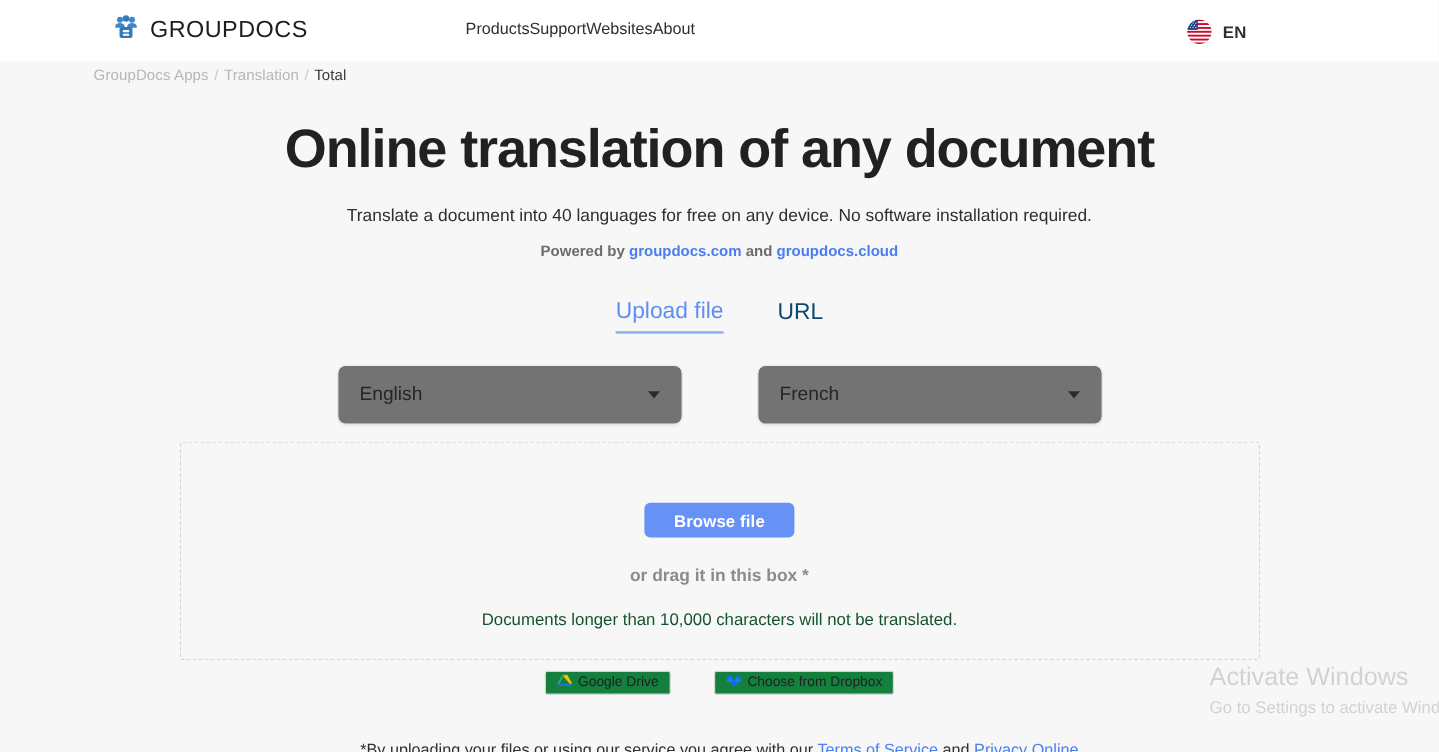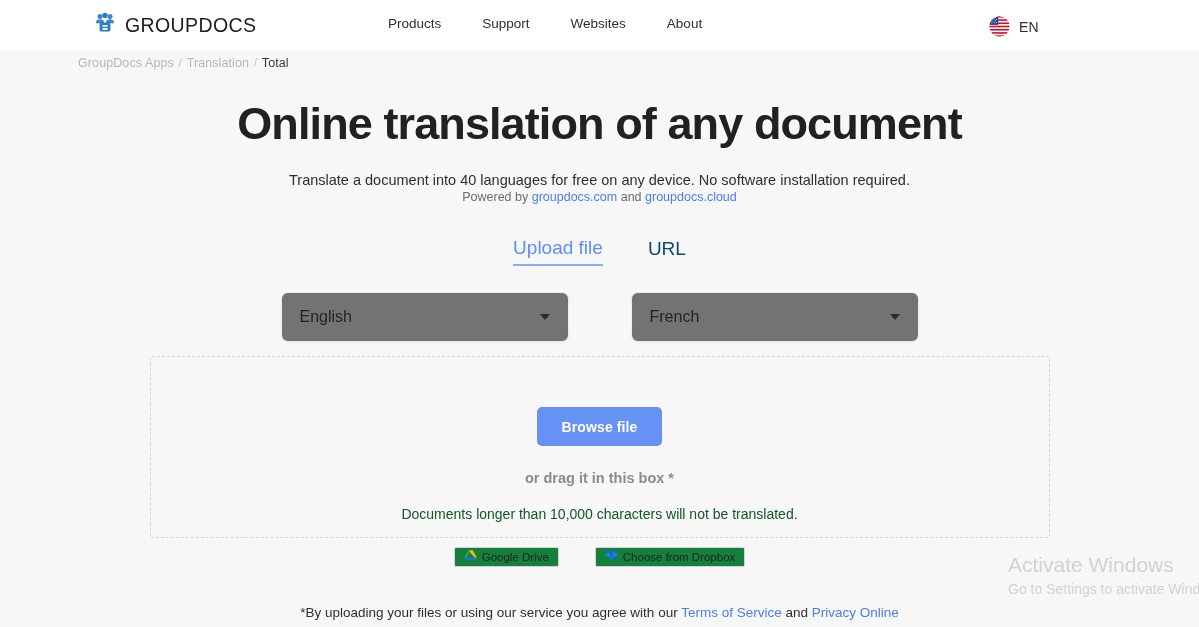--- a/index.html
+++ b/index.html
@@ -45,39 +45,39 @@
     color: #1d1d1d;
     font-weight: 400;
     font-family: "Liberation Sans", sans-serif;
   }
 
   .main-nav {
     position: absolute;
     left: 388px;
     top: 16px;
     display: flex;
-    gap: 41px;
   }
 
   .nav-link {
     font-size: 13.5px;
     color: #2f2f2f;
     text-decoration: none;
     cursor: pointer;
     white-space: nowrap;
   }
 
   .lang-switch {
     position: absolute;
     right: 160px;
     top: 16px;
     display: flex;
     align-items: center;
     gap: 9px;
     cursor: pointer;
+    font-weight: bold;
   }
 
   .flag-icon {
     width: 21px; height: 21px;
     border-radius: 50%;
     display: block;
   }
 
   .lang-code {
     font-size: 14px;
@@ -115,23 +115,24 @@
   }
 
   .subtitle {
     margin-top: 24px;
     font-size: 14.5px;
     color: #2e2e30;
     line-height: 1.3;
   }
 
   .powered {
-    margin-top: 0;
+    margin-top: 12px;
     font-size: 12.5px;
     color: #6c6c70;
+    font-weight: bold;
   }
   .powered a {
     color: #4a7df0;
     text-decoration: none;
     cursor: pointer;
   }
 
   
   .tabs {
     margin-top: 33px;
@@ -199,21 +200,21 @@
     border-radius: 2px;
     background: transparent;
     display: flex;
     flex-direction: column;
     align-items: center;
     padding-top: 50px;
   }
 
   .browse-btn {
     width: 125px;
-    height: 39px;
+    height: 29px;
     background: #6691f5;
     border: none;
     border-radius: 5px;
     color: #ffffff;
     font-size: 14px;
     font-weight: 700;
     cursor: pointer;
     font-family: "Liberation Sans", sans-serif;
     letter-spacing: 0.1px;
   }

